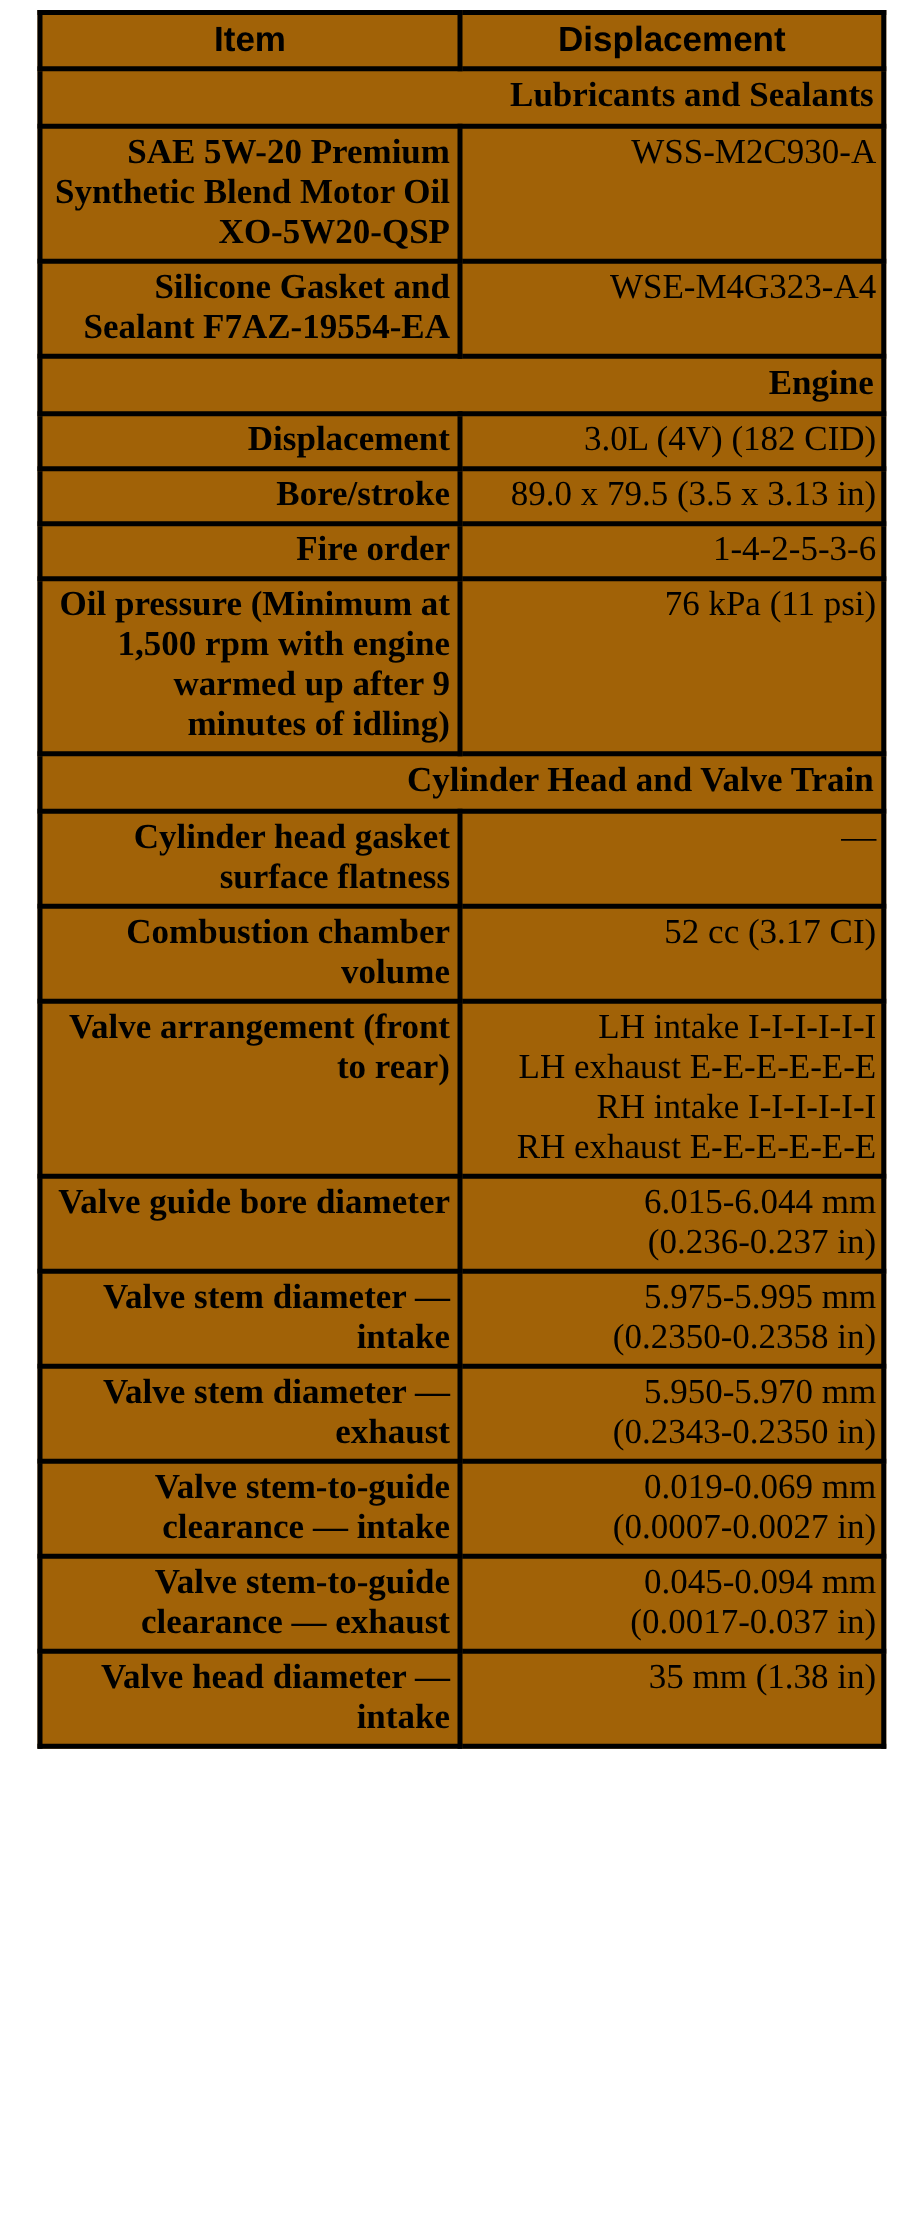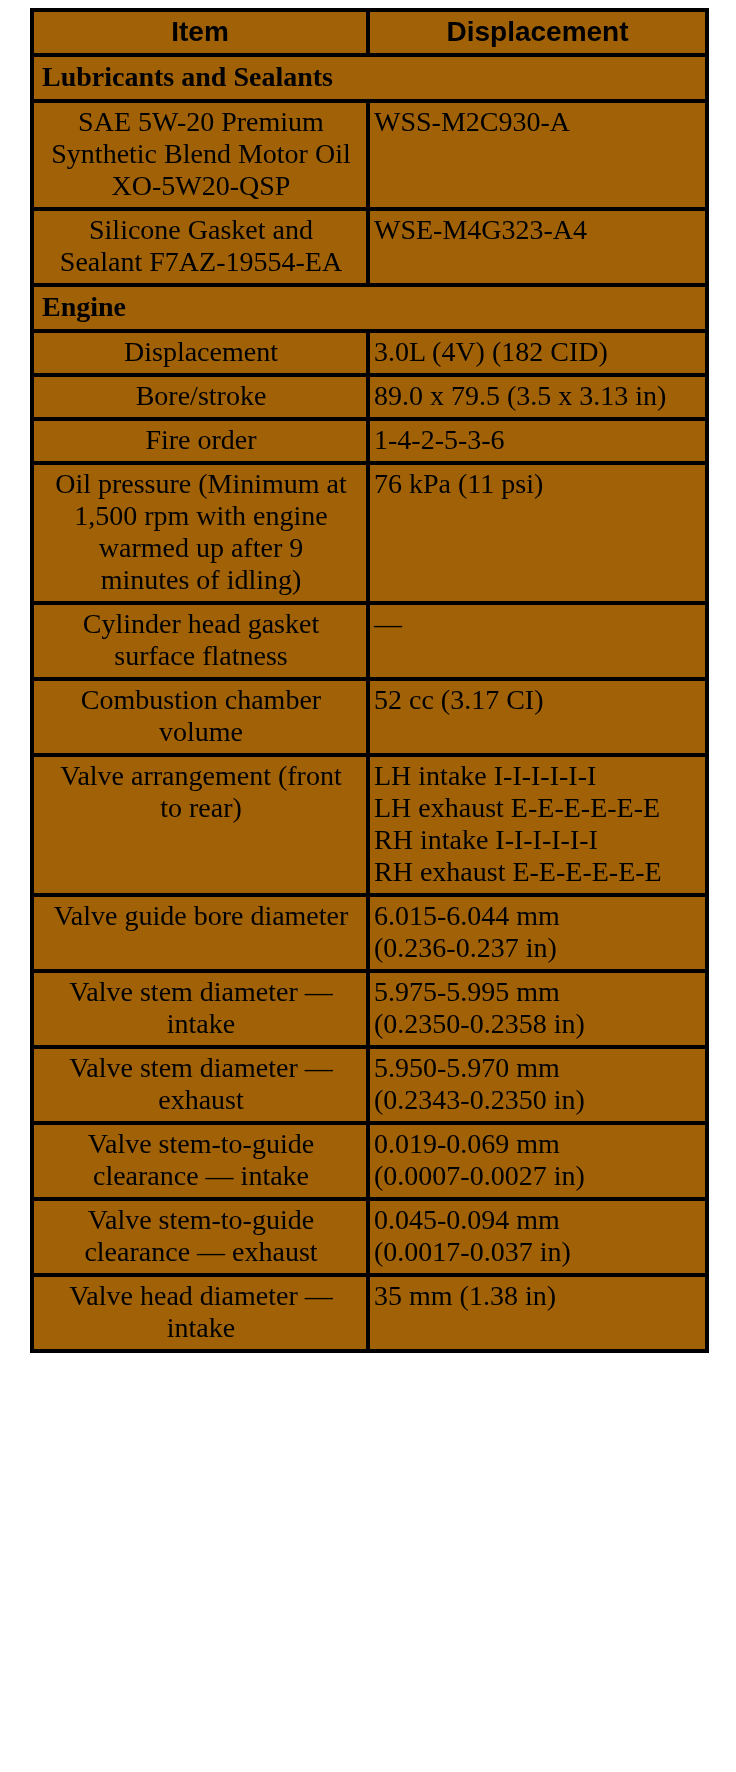--- a/index.html
+++ b/index.html
@@ -35,30 +35,31 @@
     overflow: hidden;
   }
   th {
     font-family: "Liberation Sans", sans-serif;
     font-weight: bold;
     text-align: center;
     padding: 4px 4px 5px 4px;
     white-space: normal;
   }
   td.item {
-    text-align: center;
+    text-align: right;
     padding: 3px 6px 5px 8px;
+    font-weight: bold;
   }
   td.spec {
-    text-align: left;
+    text-align: right;
     padding: 3px 4px 5px 4px;
   }
   td.section {
     font-weight: bold;
-    text-align: left;
+    text-align: right;
     padding: 4px 6px 6px 8px;
     white-space: normal;
   }
 </style>
 </head>
 <body>
 
 <div class="page">
   <table class="spec-table">
     <colgroup>
@@ -100,20 +101,23 @@
         <tr>
           <td class="item">Fire order</td>
           <td class="spec">1-4-2-5-3-6</td>
         </tr>
         <tr>
           <td class="item">Oil pressure (Minimum at
 1,500 rpm with engine
 warmed up after 9
 minutes of idling)</td>
           <td class="spec">76 kPa (11 psi)</td>
+        </tr>
+        <tr>
+          <td colspan="2" class="section">Cylinder Head and Valve Train</td>
         </tr>
         <tr>
           <td class="item">Cylinder head gasket
 surface flatness</td>
           <td class="spec">—</td>
         </tr>
         <tr>
           <td class="item">Combustion chamber
 volume</td>
           <td class="spec">52 cc (3.17 CI)</td>

